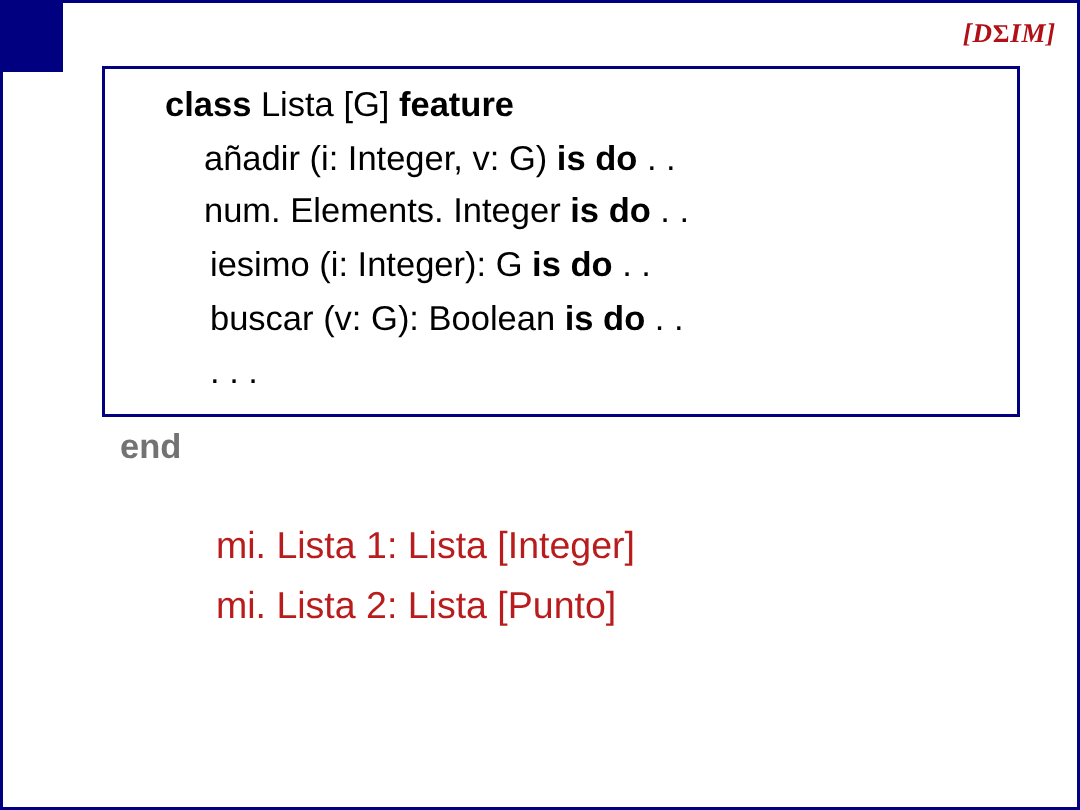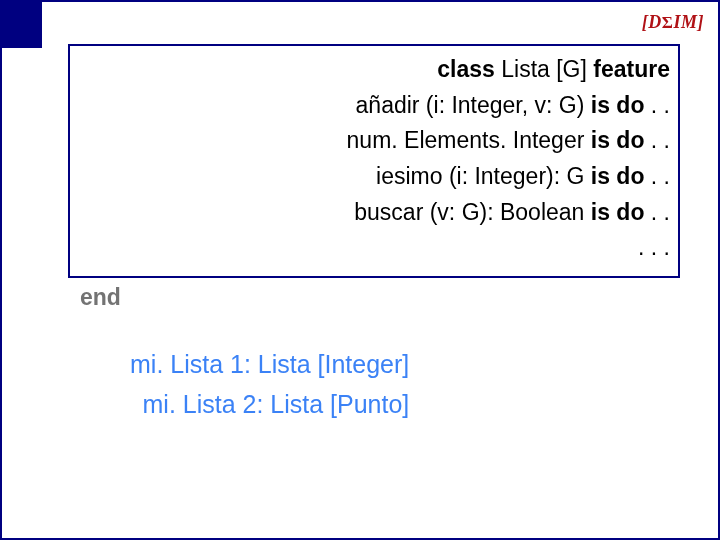--- a/index.html
+++ b/index.html
@@ -1,15 +1,15 @@
 <!DOCTYPE html>
 <html><head>
 <meta charset="utf-8">
 <style>
-  * { margin: 0; padding: 0; box-sizing: border-box; text-align: right; }
+  * { margin: 0; padding: 0; box-sizing: border-box; }
   html, body { width: 720px; height: 540px; background: #ffffff; font-family: Arial, Helvetica, sans-serif; }
   .page {
     position: relative;
     width: 720px;
     height: 540px;
     background: #ffffff;
     border: 2px solid #000080;
   }
   .left-band {
     position: absolute;
@@ -52,25 +52,25 @@
   .end-line {
     position: absolute;
     left: 78px;
     top: 282px;
     font-size: 23px;
     color: #737373;
     font-weight: bold;
   }
   .decl-block {
     position: absolute;
-    left: 128px;
+    left: 142px;
     top: 342px;
     font-size: 25px;
     line-height: 1.6;
-    color: #3b82f6;
+    color: #b91c1c;
   }
 </style>
 </head>
 <body>
 
 <div class="page">
   <div class="left-band"></div>
 
   <div class="logo">
     <span>[D</span><span class="sigma">Σ</span><span>IM]</span>

